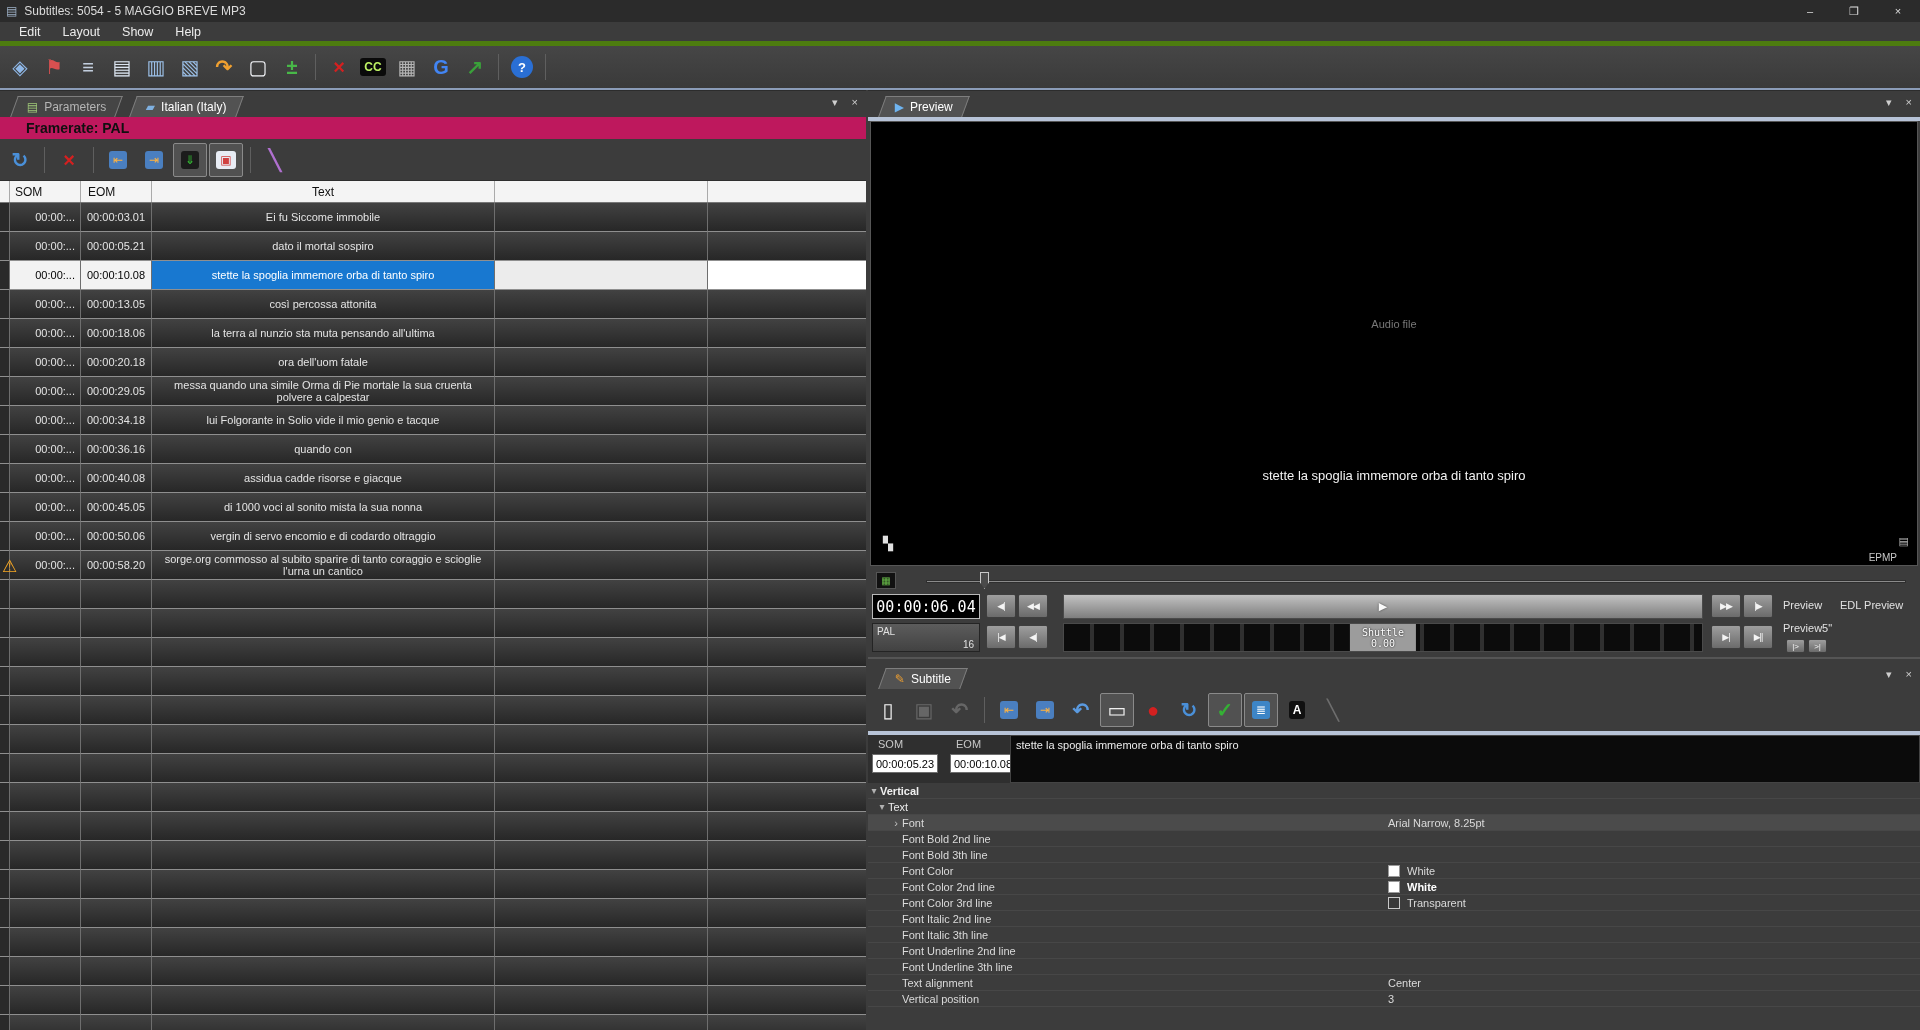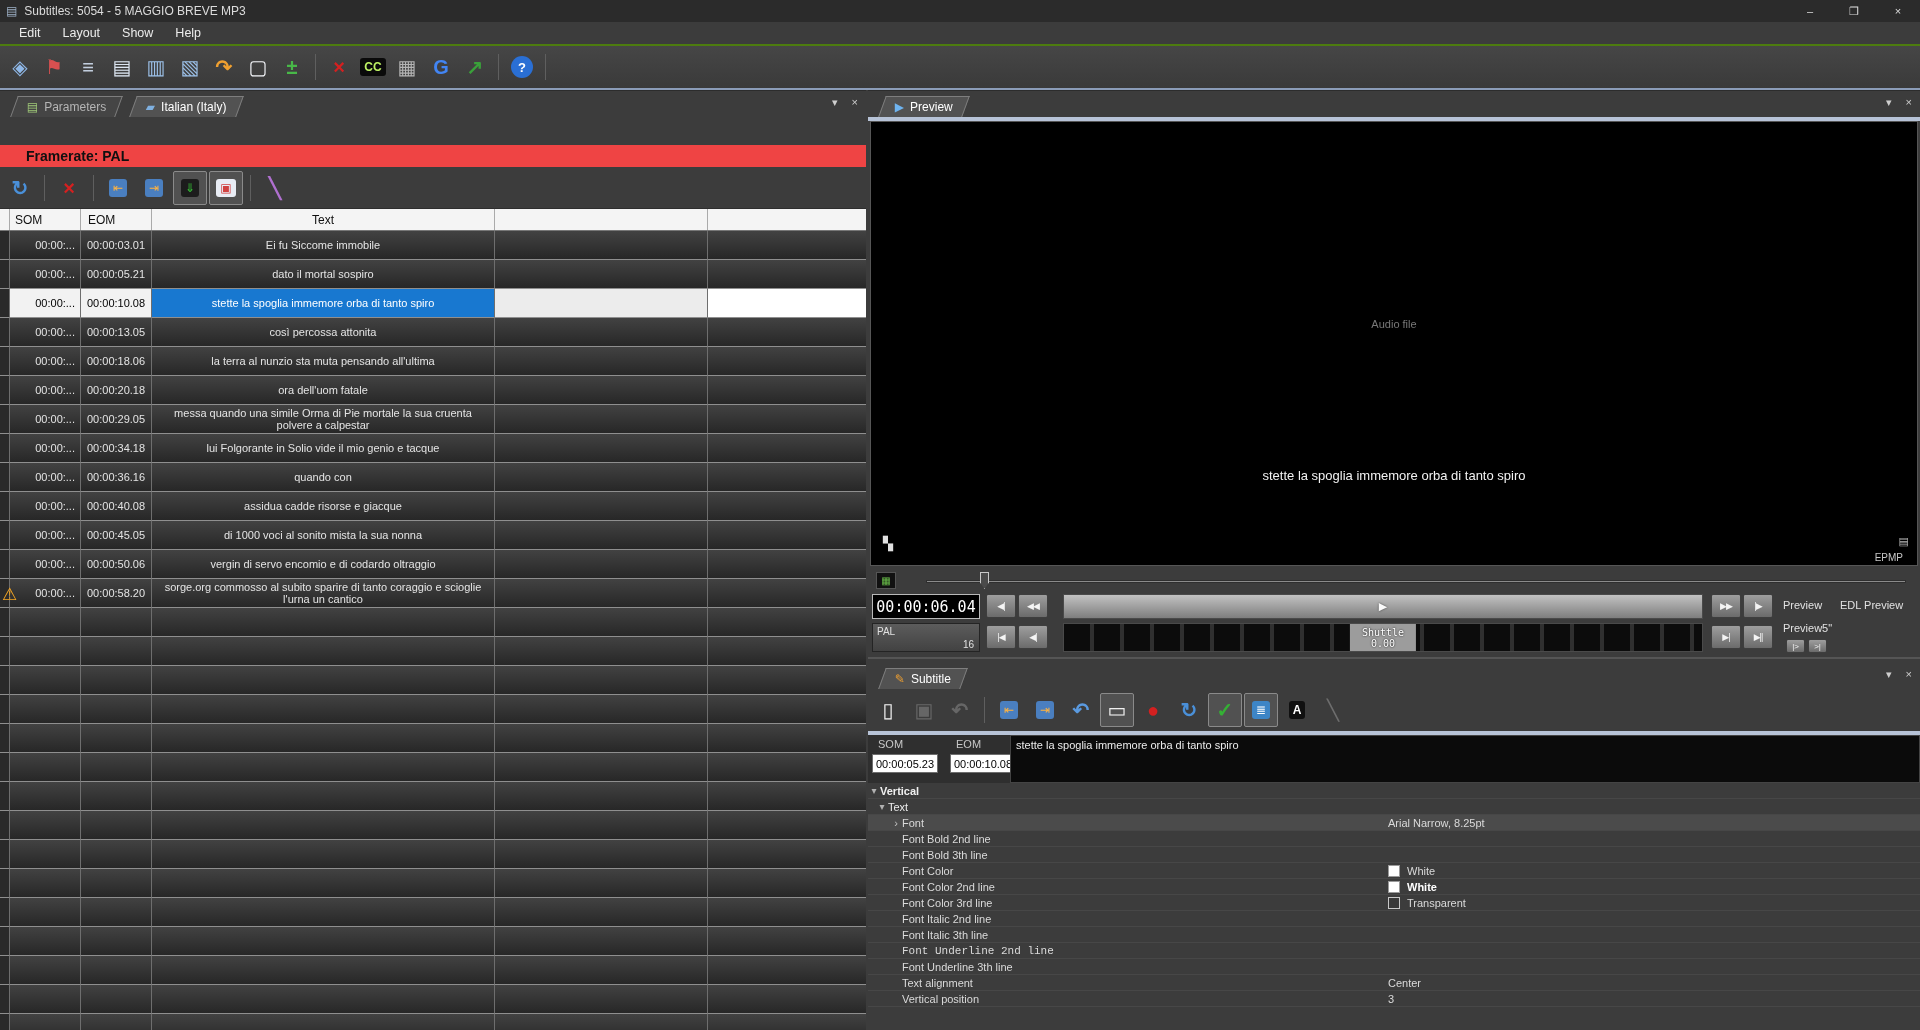--- a/index.html
+++ b/index.html
@@ -10,21 +10,21 @@
   
   .titlebar { height:22px; background:#2b2b2b; display:flex; align-items:center;
               padding-left:6px; gap:7px; font-size:12px; color:#dcdcdc; }
   .app-icon { font-size:12px; color:#9fb2c8; }
   .win-controls { margin-left:auto; display:flex; height:100%; }
   .winbtn { width:44px; display:flex; align-items:center; justify-content:center;
             font-size:11px; color:#ddd; }
 
   
   .menubar { height:24px; background:#3c3c3c; display:flex; align-items:center;
-             padding-left:8px; font-size:12.5px; border-bottom:2px solid #4d7c0f; }
+             padding-left:8px; font-size:12.5px; border-bottom:5px solid #4d7c0f; }
   .menu-item { padding:2px 11px; color:#ececec; }
 
   
   .toolbar { height:44px; background:linear-gradient(#464646,#3a3a3a);
              display:flex; align-items:center; padding-left:4px; gap:2px;
              border-bottom:2px solid #8b9cb8; }
   .tbtn { width:32px; height:32px; display:flex; align-items:center; justify-content:center; }
   .tbtn .g { font-size:20px; line-height:1; }
   .tbtn .g.bold { font-weight:bold; }
   .tbtn .g.box-square { font-size:12px; padding:3px 4px; border-radius:3px; }
@@ -46,22 +46,22 @@
   .tab .inner { transform:skewX(20deg); display:flex; align-items:center; gap:6px;
                 padding:0 12px; font-size:12px; color:#b5b5b5; height:100%; }
   .tab.active { background:#525252; }
   .tab.active .inner { color:#fff; }
   .tab .ticon { font-size:12px; }
   .panel-controls { position:absolute; right:8px; top:5px; display:flex; gap:14px;
                     font-size:11px; color:#cfcfcf; }
   .accent { height:4px; background:#b7c3d7; }
 
   
-  .framerate { height:22px; background:#ef4444; color:#101010; font-weight:bold;
-               font-size:14px; line-height:22px; padding-left:26px;margin-top:28px; }
+  .framerate { height:22px; background:#be185d; color:#101010; font-weight:bold;
+               font-size:14px; line-height:22px; padding-left:26px; }
   .subtoolbar { height:42px; display:flex; align-items:center; gap:2px; padding-left:3px;
                 background:#3c3c3c; border-bottom:1px solid #2e2e2e; }
   .subtoolbar .tbtn { width:34px; height:34px; }
 
   
   .thead { height:22px; display:grid; grid-template-columns:10px 71px 71px 343px 213px 1fr;
            background:#f4f4f4; color:#101010; font-size:12px; border-bottom:1px solid #777; }
   .th { display:flex; align-items:center; border-right:1px solid #aaa; }
   .th.th-som { padding-left:5px; }
   .th.th-eom { padding-left:7px; }
@@ -83,21 +83,21 @@
 
   
   .video { position:absolute; left:2px; right:2px; top:30px; height:445px;
            background:#000; border:1px solid #565656; }
   .audio-file { position:absolute; top:196px; width:100%; text-align:center;
                 color:#787878; font-size:11px; }
   .vid-sub { position:absolute; top:346px; width:100%; text-align:center;
              color:#f2f2f2; font-size:13px; }
   .vid-corner { position:absolute; left:12px; bottom:14px; color:#e0e0e0; font-size:13px; }
   .vid-stack  { position:absolute; right:8px; bottom:17px; color:#b8b8b8; font-size:11px; }
-  .vid-epmp   { position:absolute; right:14px; bottom:2px; color:#c8c8c8; font-size:10px; }
+  .vid-epmp   { position:absolute; right:20px; bottom:2px; color:#c8c8c8; font-size:10px; }
 
   
   .seekrow { position:absolute; left:0; right:0; top:479px; height:22px; }
   .film-chip { position:absolute; left:8px; top:2px; width:20px; height:17px; background:#111;
                border:1px solid #555; color:#6abf4a; font-size:10px; display:flex;
                align-items:center; justify-content:center; }
   .seek-track { position:absolute; left:58px; right:14px; top:10px; height:3px;
                 background:#8a8a8a; border:1px solid #2e2e2e; }
   .seek-thumb { position:absolute; left:112px; top:2px; width:9px; height:17px;
                 background:#4a4a4a; border:1px solid #c8c8c8;
@@ -742,21 +742,21 @@
         <div class="prow">
           <div class="labelcol" style="padding-left: 22px;">
             <span class="pexp"></span>
             <span class="plabel">Font Italic 3th line</span>
           </div>
           <div class="pvalue">
             <span></span>
           </div>
         </div>
         <div class="prow">
-          <div class="labelcol" style="padding-left: 22px; font-family: Liberation Mono, monospace;">
+          <div class="labelcol" style="padding-left: 22px;">
             <span class="pexp"></span>
             <span class="plabel">Font Underline 2nd line</span>
           </div>
           <div class="pvalue">
             <span></span>
           </div>
         </div>
         <div class="prow">
           <div class="labelcol" style="padding-left: 22px;">
             <span class="pexp"></span>

